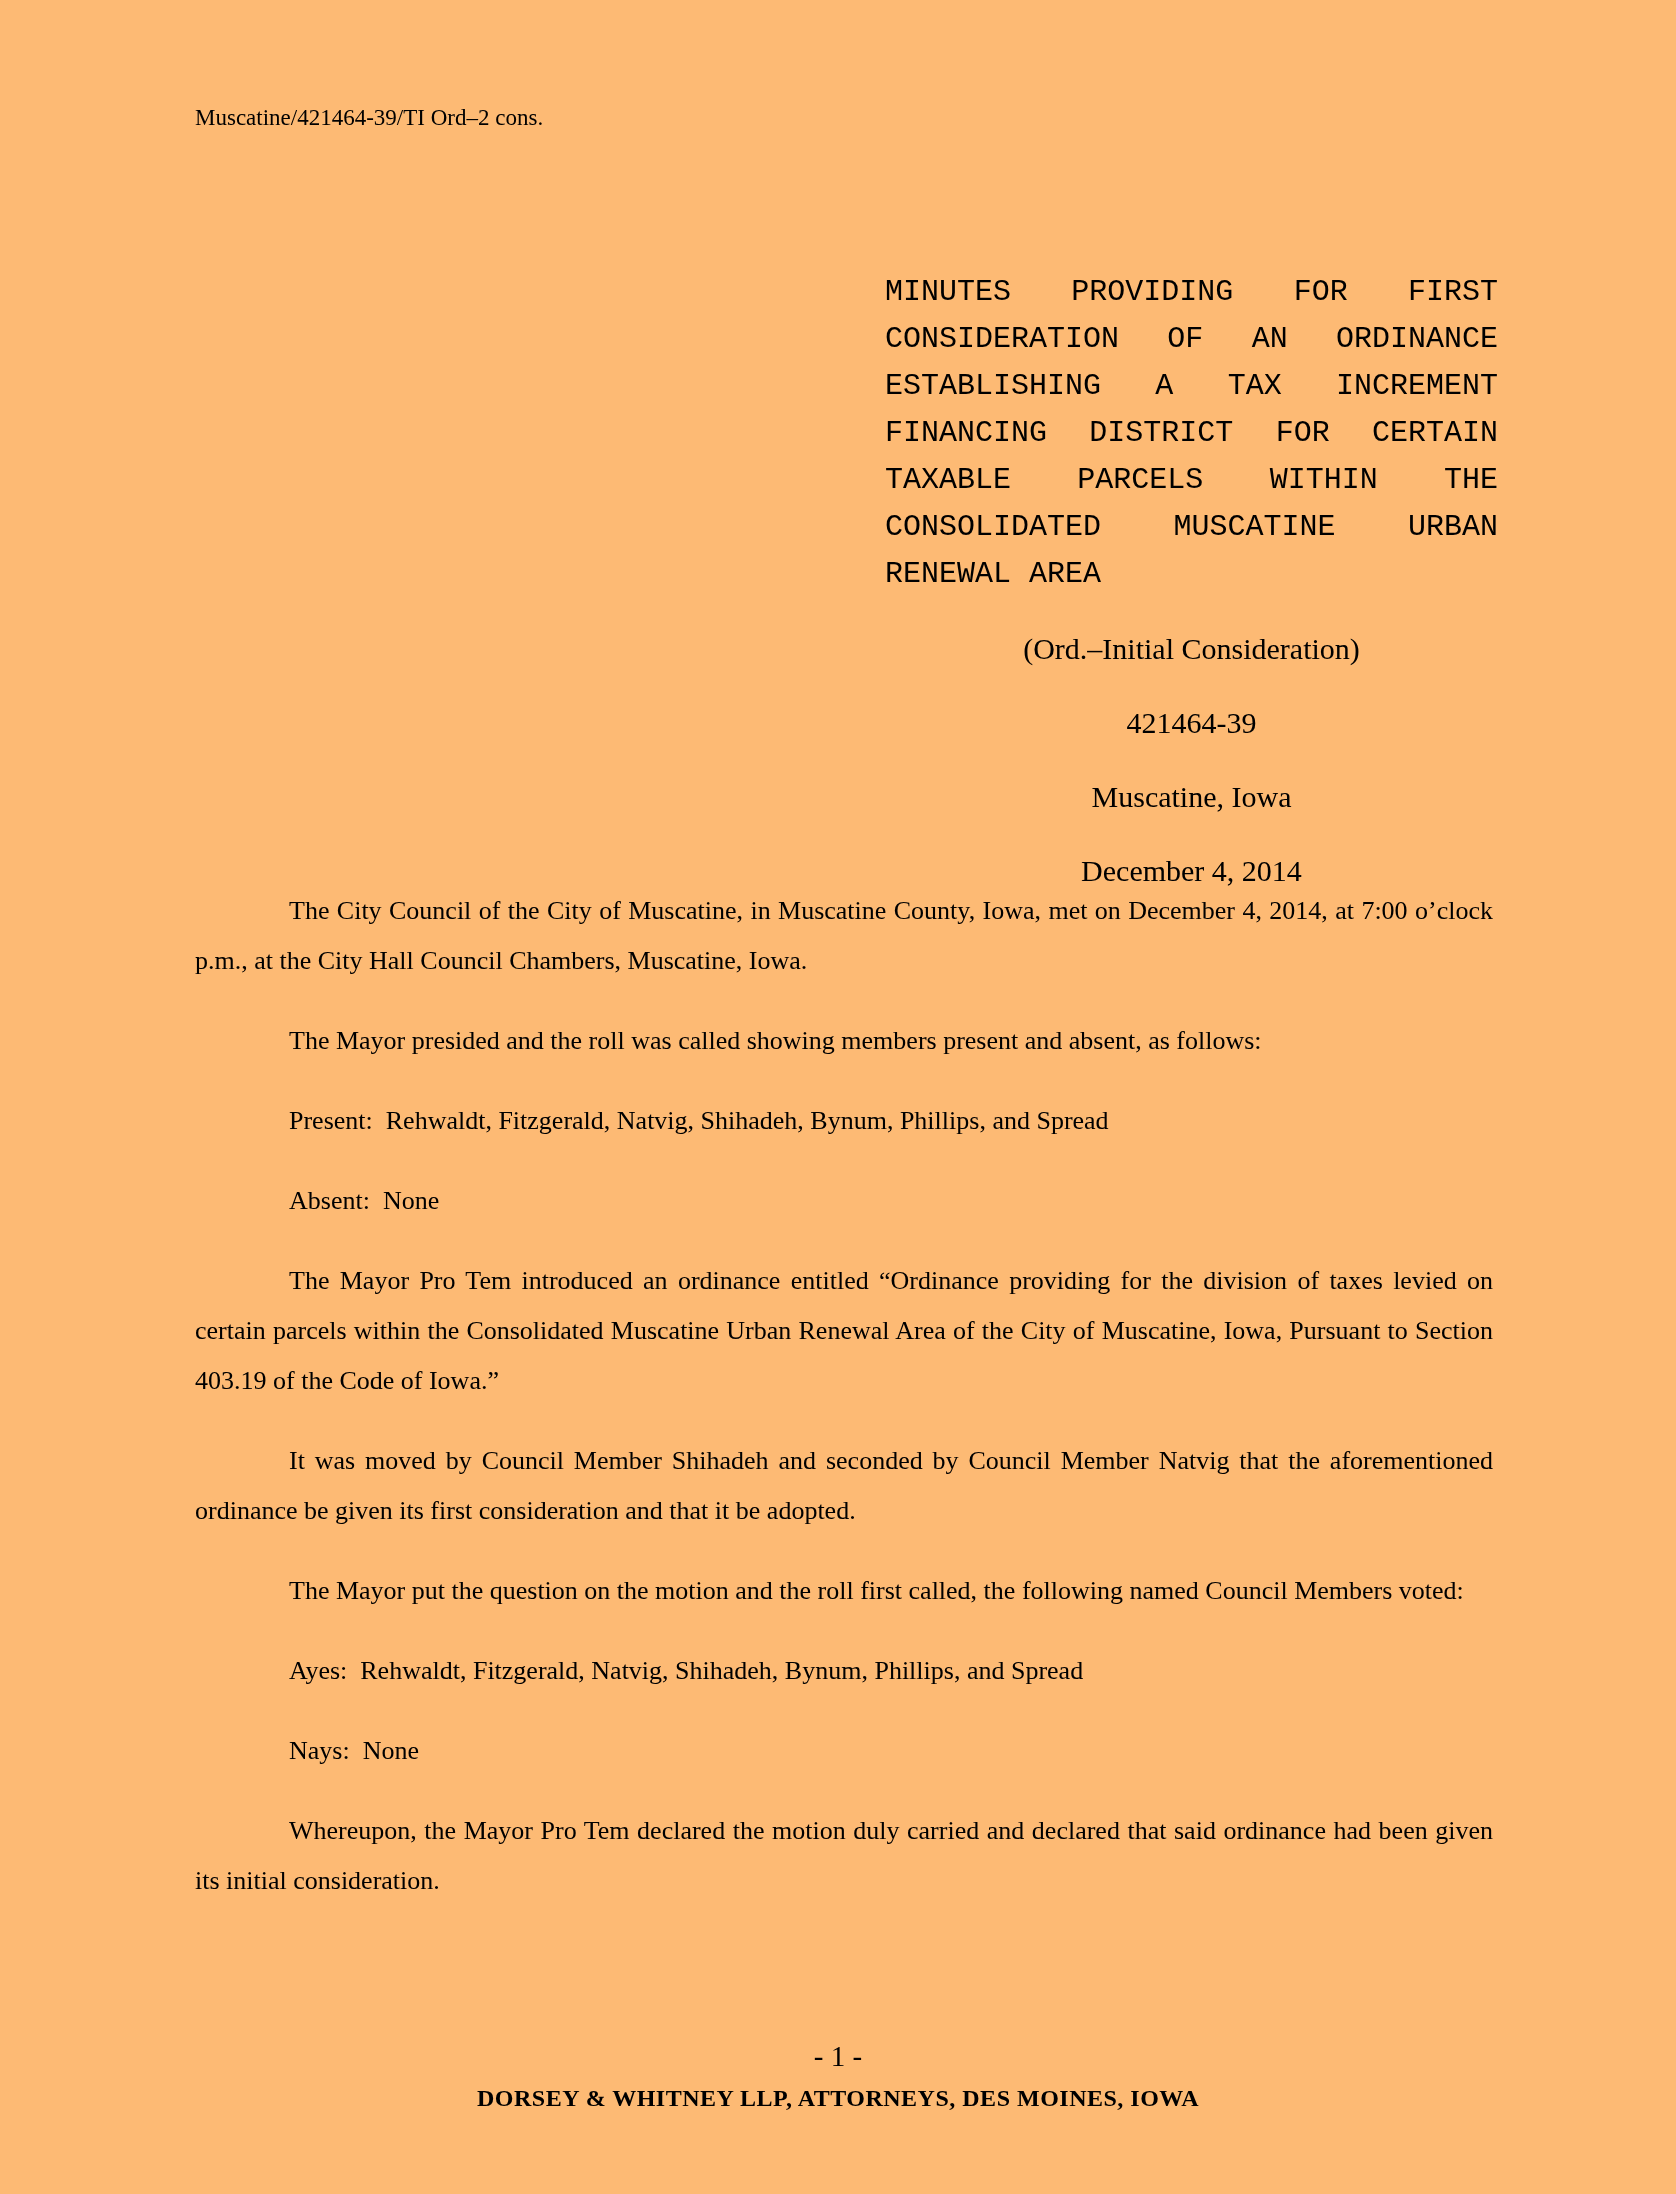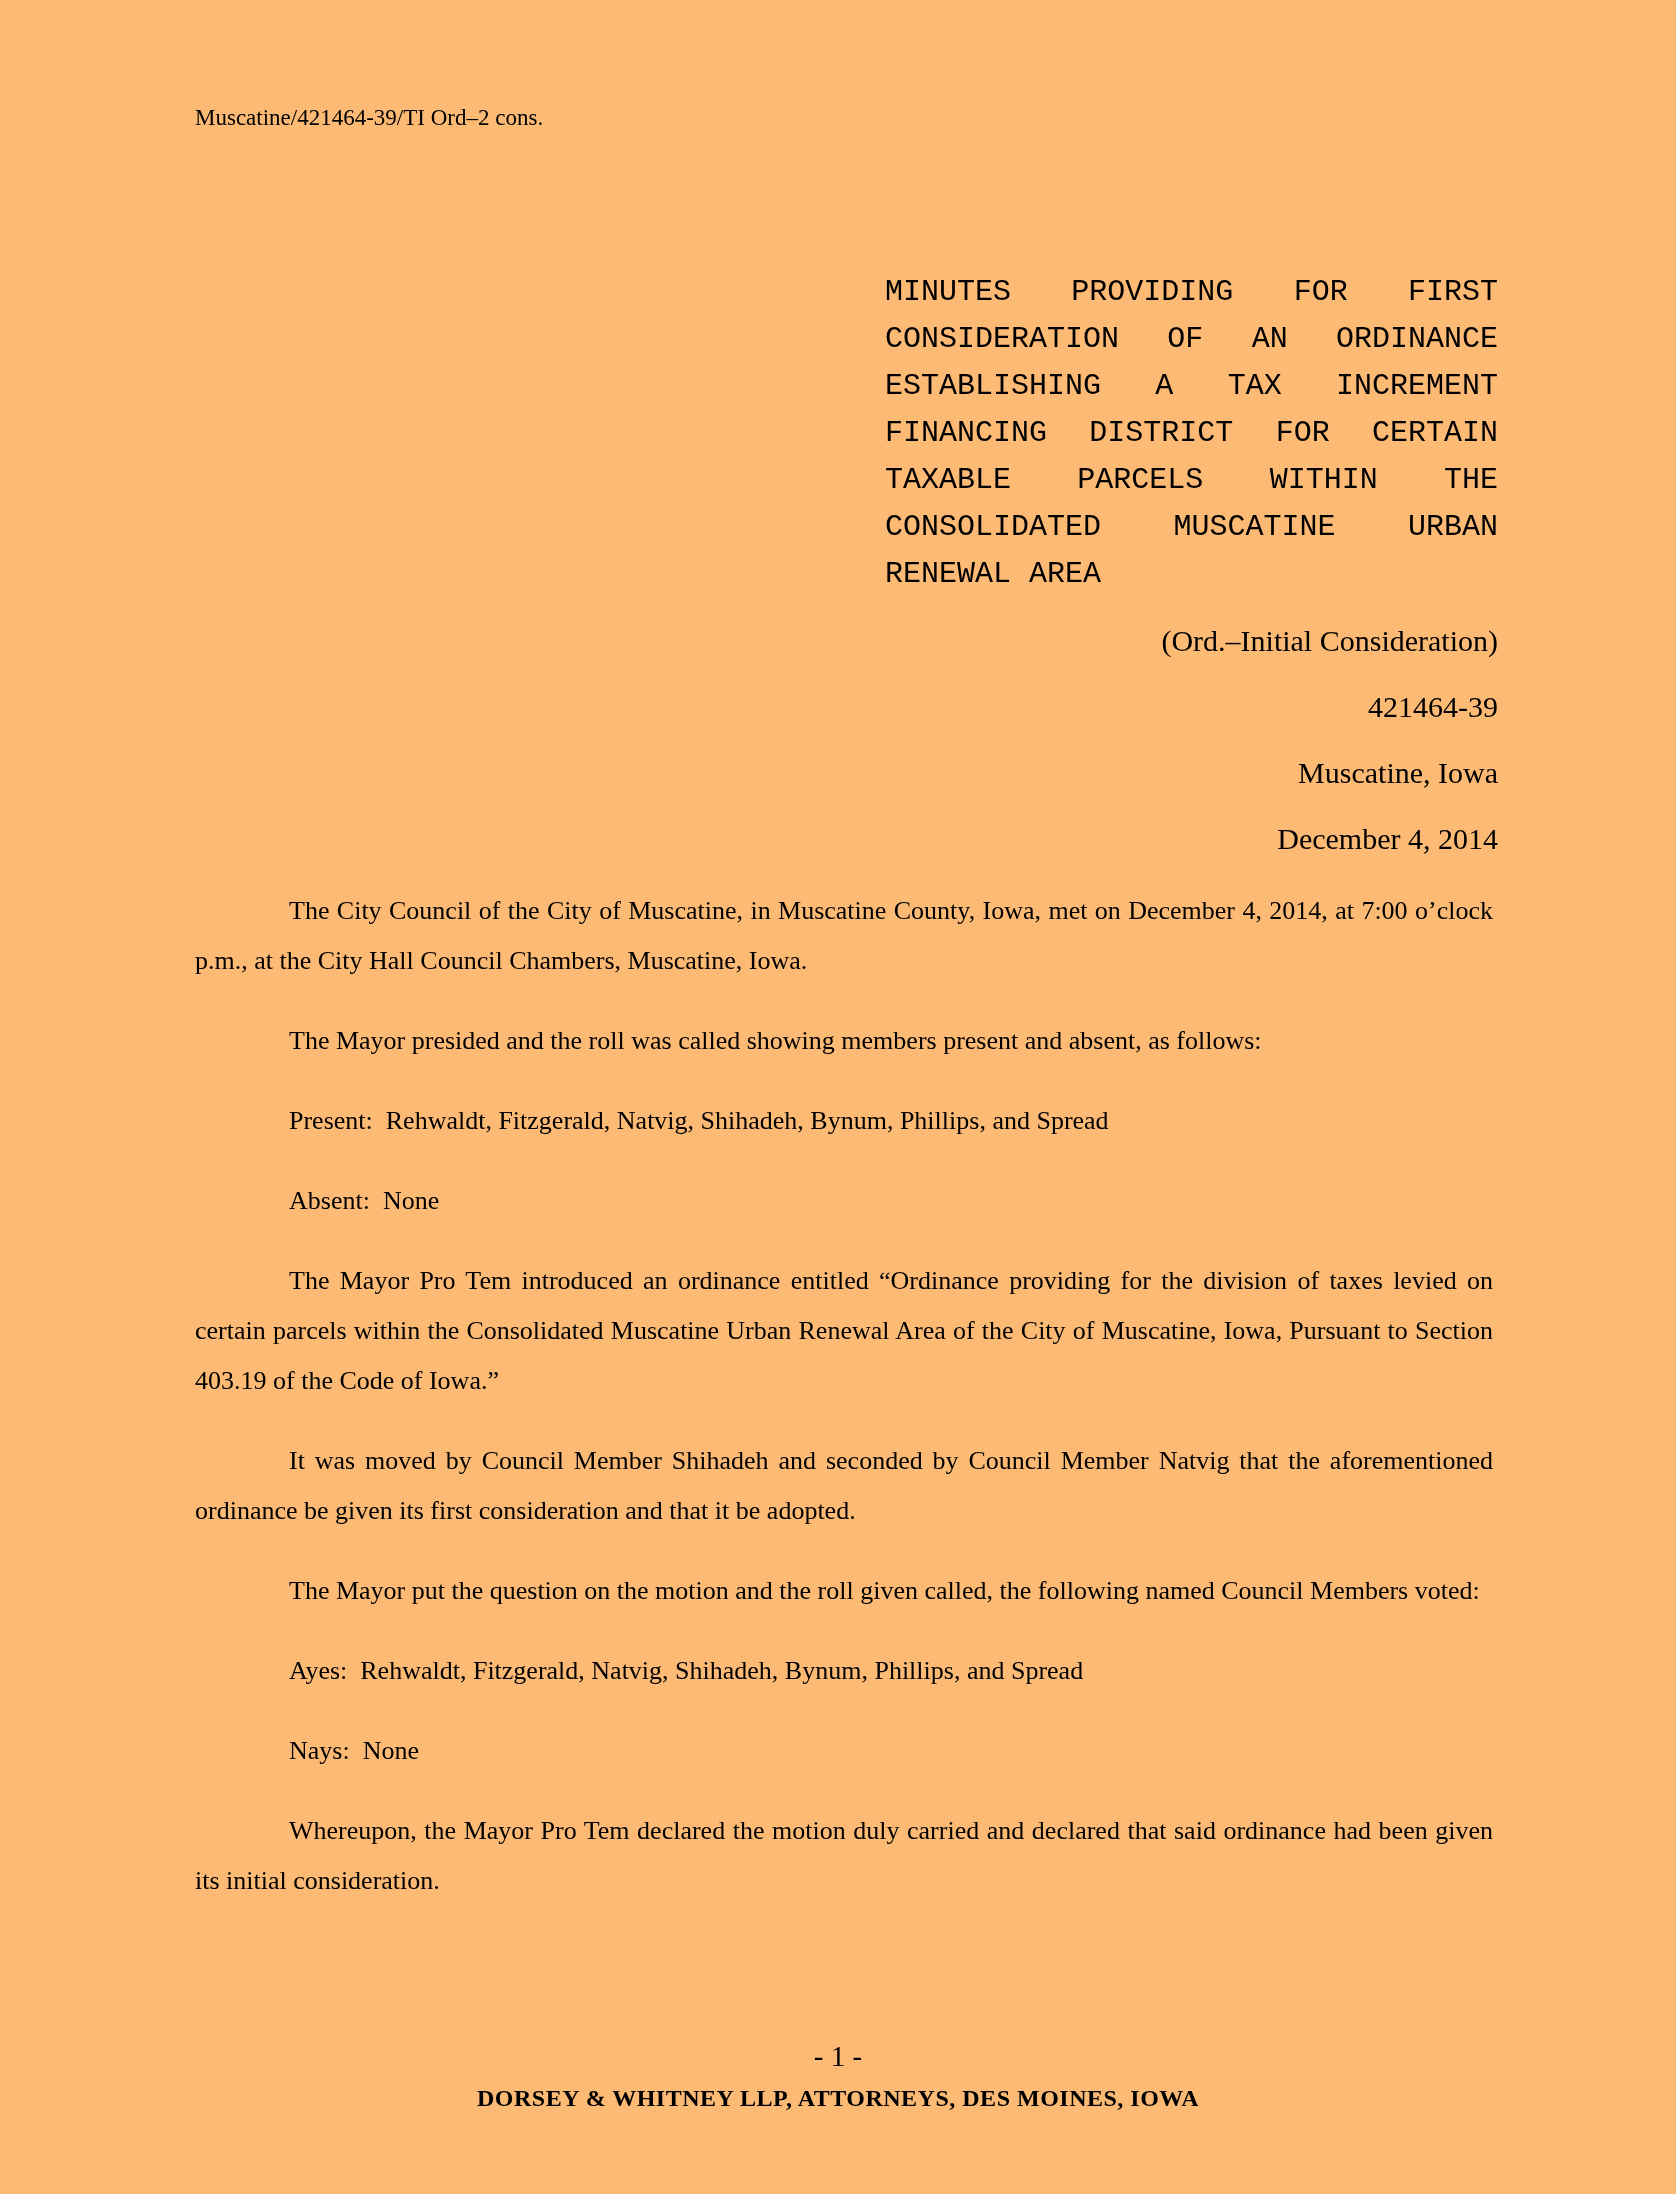--- a/index.html
+++ b/index.html
@@ -32,22 +32,22 @@
     width: 613px;
     font-size: 30px;
     line-height: 47px;
   }
   .title-block .caption {
     margin: 0;
     text-align: justify;
     font-family: Liberation Mono, monospace;
   }
   .title-block .caption-line {
-    margin: 19px 0 0 0;
-    text-align: right;
+    margin: 27px 0 0 0;
+    text-align: center;
   }
   .doc-body {
     position: absolute;
     left: 195px;
     top: 846px;
     width: 1298px;
     font-size: 26px;
     line-height: 50px;
     text-align: justify;
     margin-top: 40px;
@@ -95,21 +95,21 @@
     <p class="caption-line">December 4, 2014</p>
   </div>
 
   <div class="doc-body">
     <p class="para">The City Council of the City of Muscatine, in Muscatine County, Iowa, met on December 4, 2014, at 7:00 o’clock p.m., at the City Hall Council Chambers, Muscatine, Iowa.</p>
     <p class="para">The Mayor presided and the roll was called showing members present and absent, as follows:</p>
     <p class="para">Present:&nbsp; Rehwaldt, Fitzgerald, Natvig, Shihadeh, Bynum, Phillips, and Spread</p>
     <p class="para">Absent:&nbsp; None</p>
     <p class="para">The Mayor Pro Tem introduced an ordinance entitled “Ordinance providing for the division of taxes levied on certain parcels within the Consolidated Muscatine Urban Renewal Area of the City of Muscatine, Iowa, Pursuant to Section 403.19 of the Code of Iowa.”</p>
     <p class="para">It was moved by Council Member Shihadeh and seconded by Council Member Natvig that the aforementioned ordinance be given its first consideration and that it be adopted.</p>
-    <p class="para">The Mayor put the question on the motion and the roll given called, the following named Council Members voted:</p>
+    <p class="para">The Mayor put the question on the motion and the roll first called, the following named Council Members voted:</p>
     <p class="para">Ayes:&nbsp; Rehwaldt, Fitzgerald, Natvig, Shihadeh, Bynum, Phillips, and Spread</p>
     <p class="para">Nays:&nbsp; None</p>
     <p class="para">Whereupon, the Mayor Pro Tem declared the motion duly carried and declared that said ordinance had been given its initial consideration.</p>
   </div>
 
   <div class="page-number">- 1 -</div>
 
   <div class="firm-line">DORSEY &amp; WHITNEY LLP, ATTORNEYS, DES MOINES, IOWA</div>
 
 </div>

